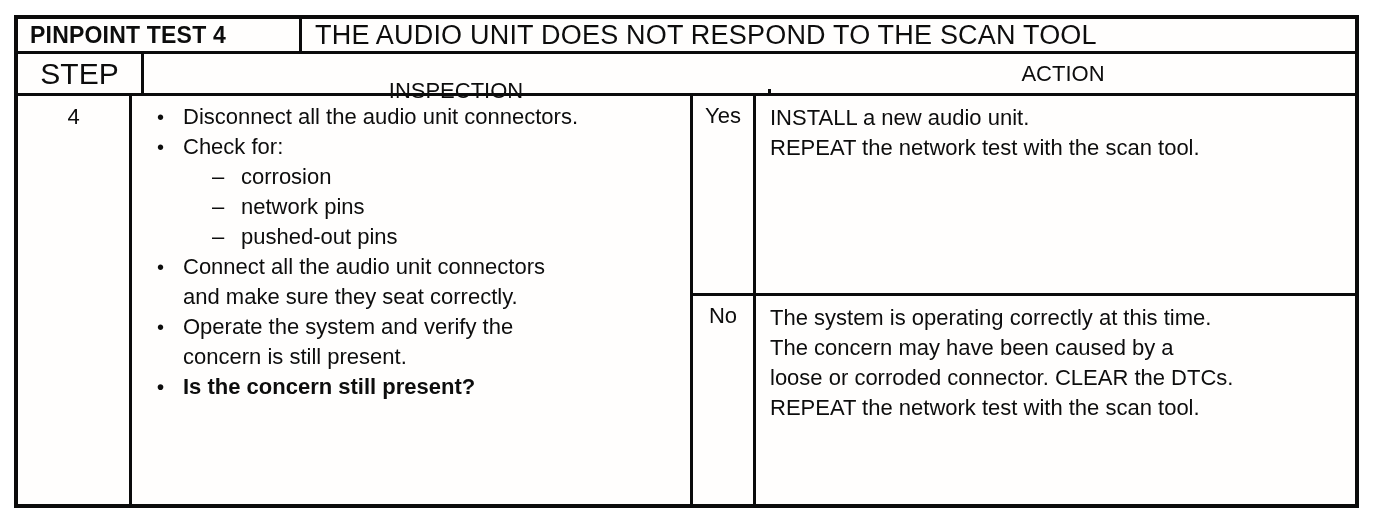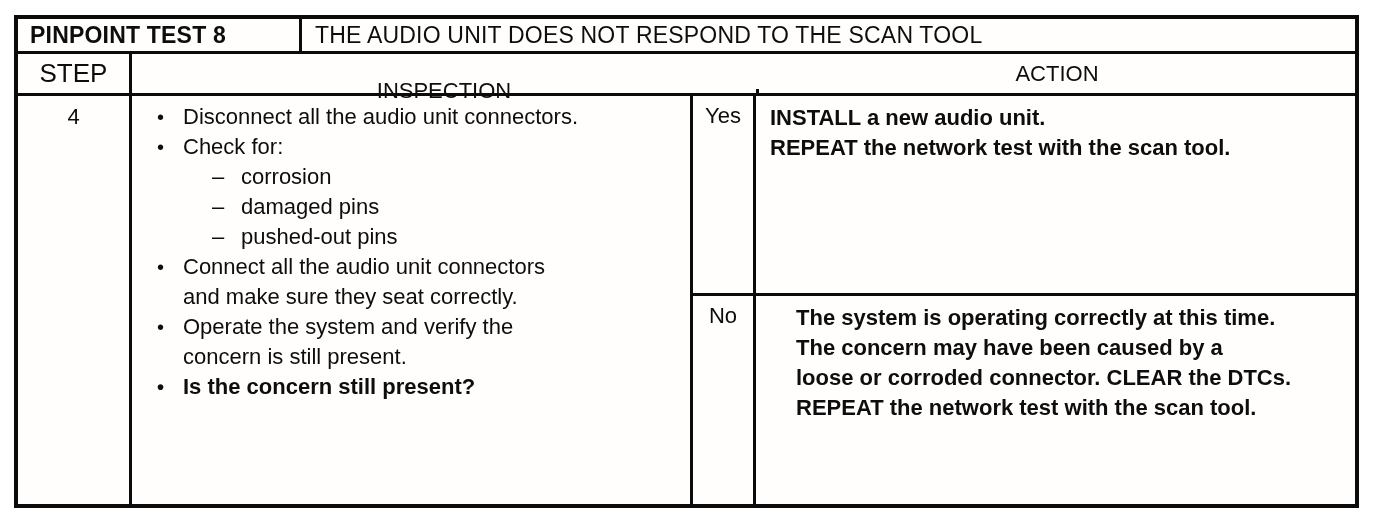--- a/index.html
+++ b/index.html
@@ -32,35 +32,35 @@
     display: flex; align-items: center;
     padding-left: 12px;
     font-size: 23px;
     font-weight: bold;
     letter-spacing: 0.2px;
   }
   .cell-test-title {
     flex: 1;
     display: flex; align-items: center;
     padding-left: 13px;
-    font-size: 23px;
+    font-size: 27px;
     letter-spacing: 0.2px;
   }
   
   .row-colheads {
     height: 42px;
     border-bottom: 3px solid #0b0b0b;
     display: flex;
     flex: 0 0 auto;
   }
   .cell-step-head {
-    width: 114px;
+    width: 126px;
     border-right: 3px solid #0b0b0b;
     display: flex; align-items: center; justify-content: center;
-    font-size: 26px;
+    font-size: 30px;
   }
   .cell-inspection-head {
     width: 627px;
     border-right: 3px solid #0b0b0b;
     display: flex; align-items: center; justify-content: center;
     font-size: 22px;
     margin-top: 35px;
   }
   .cell-action-head {
     flex: 1;
@@ -90,43 +90,43 @@
   .insp-item .mk.dash   { margin-left: 70px; flex-basis: 29px; }
   .insp-item .txt { white-space: pre-line; }
   .insp-item.bold { font-weight: bold; }
   .col-right { flex: 1; display: flex; flex-direction: column; border-radius: 16px; }
   .row-yes {
     height: 200px;
     border-bottom: 3px solid #0b0b0b;
     display: flex;
     flex: 0 0 auto;
   }
-  .row-no { flex: 1; display: flex; gap: 26px; }
+  .row-no { flex: 1; display: flex; }
   .cell-result-label {
     width: 63px;
     border-right: 3px solid #0b0b0b;
     text-align: center;
     padding-top: 7px;
     font-size: 22px;
   }
   .cell-result-action {
     flex: 1;
     padding: 7px 8px 0 14px;
     font-size: 22px;
     line-height: 30px;
   }
-  .action-line { white-space: pre-line; font-weight: bold; }
+  .action-line { white-space: pre-line; }
 </style>
 </head>
 <body>
 
 <div class="doc-table">
 
   <div class="row-title">
-    <div class="cell-test-label">PINPOINT TEST 8</div>
+    <div class="cell-test-label">PINPOINT TEST 4</div>
     <div class="cell-test-title">THE AUDIO UNIT DOES NOT RESPOND TO THE SCAN TOOL</div>
   </div>
 
   <div class="row-colheads">
     <div class="cell-step-head">STEP</div>
     <div class="cell-inspection-head">INSPECTION</div>
     <div class="cell-action-head">ACTION</div>
   </div>
 
   <div class="body">
@@ -142,21 +142,21 @@
       <div class="insp-item">
         <span class="mk bullet">•</span>
         <span class="txt">Check for:</span>
       </div>
       <div class="insp-item">
         <span class="mk dash">–</span>
         <span class="txt">corrosion</span>
       </div>
       <div class="insp-item">
         <span class="mk dash">–</span>
-        <span class="txt">damaged pins</span>
+        <span class="txt">network pins</span>
       </div>
       <div class="insp-item">
         <span class="mk dash">–</span>
         <span class="txt">pushed-out pins</span>
       </div>
       <div class="insp-item">
         <span class="mk bullet">•</span>
         <span class="txt">Connect all the audio unit connectors
 and make sure they seat correctly.</span>
       </div>

